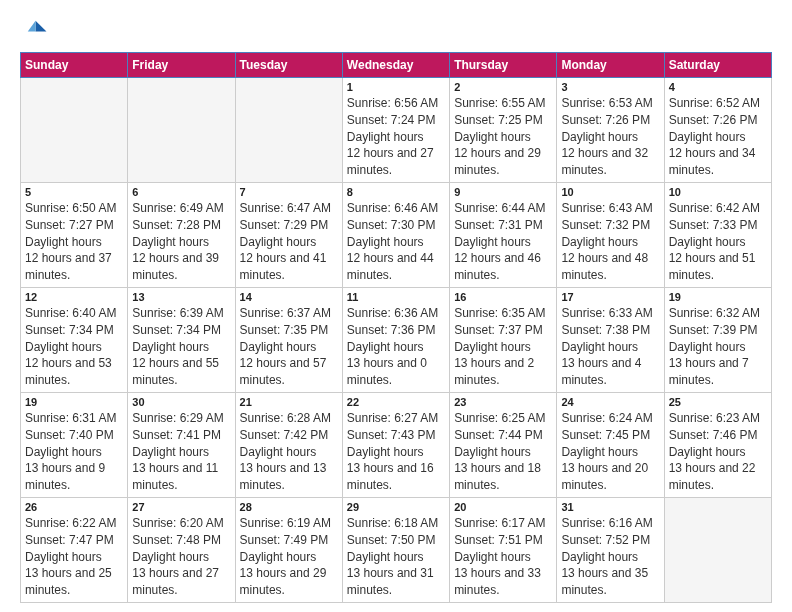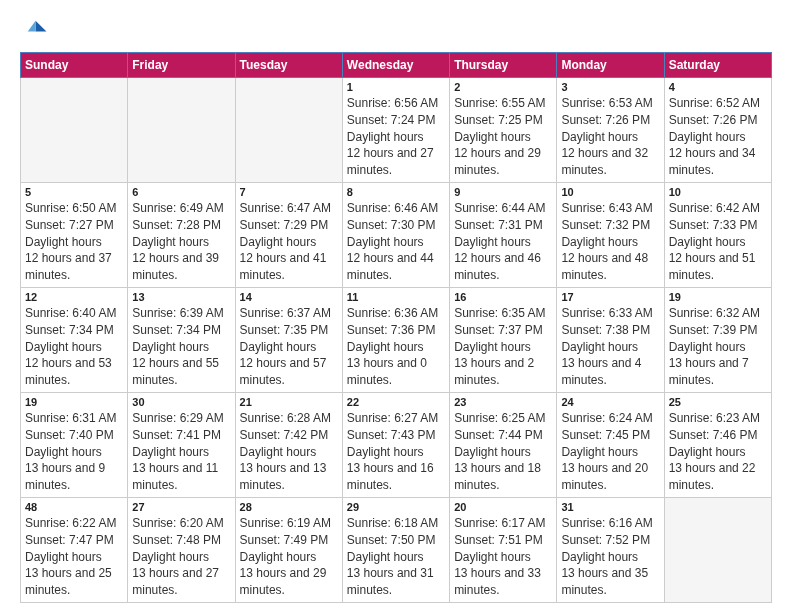--- a/index.html
+++ b/index.html
@@ -239,21 +239,21 @@
             <div class="day-num">24</div>
 <div class="day-info">Sunrise: 6:24 AM<br>Sunset: 7:45 PM<br>Daylight hours<br>13 hours and 20 minutes.</div>
           </td>
           <td>
             <div class="day-num">25</div>
 <div class="day-info">Sunrise: 6:23 AM<br>Sunset: 7:46 PM<br>Daylight hours<br>13 hours and 22 minutes.</div>
           </td>
         </tr>
         <tr>
           <td>
-            <div class="day-num">48</div>
+            <div class="day-num">26</div>
 <div class="day-info">Sunrise: 6:22 AM<br>Sunset: 7:47 PM<br>Daylight hours<br>13 hours and 25 minutes.</div>
           </td>
           <td>
             <div class="day-num">27</div>
 <div class="day-info">Sunrise: 6:20 AM<br>Sunset: 7:48 PM<br>Daylight hours<br>13 hours and 27 minutes.</div>
           </td>
           <td>
             <div class="day-num">28</div>
 <div class="day-info">Sunrise: 6:19 AM<br>Sunset: 7:49 PM<br>Daylight hours<br>13 hours and 29 minutes.</div>
           </td>

